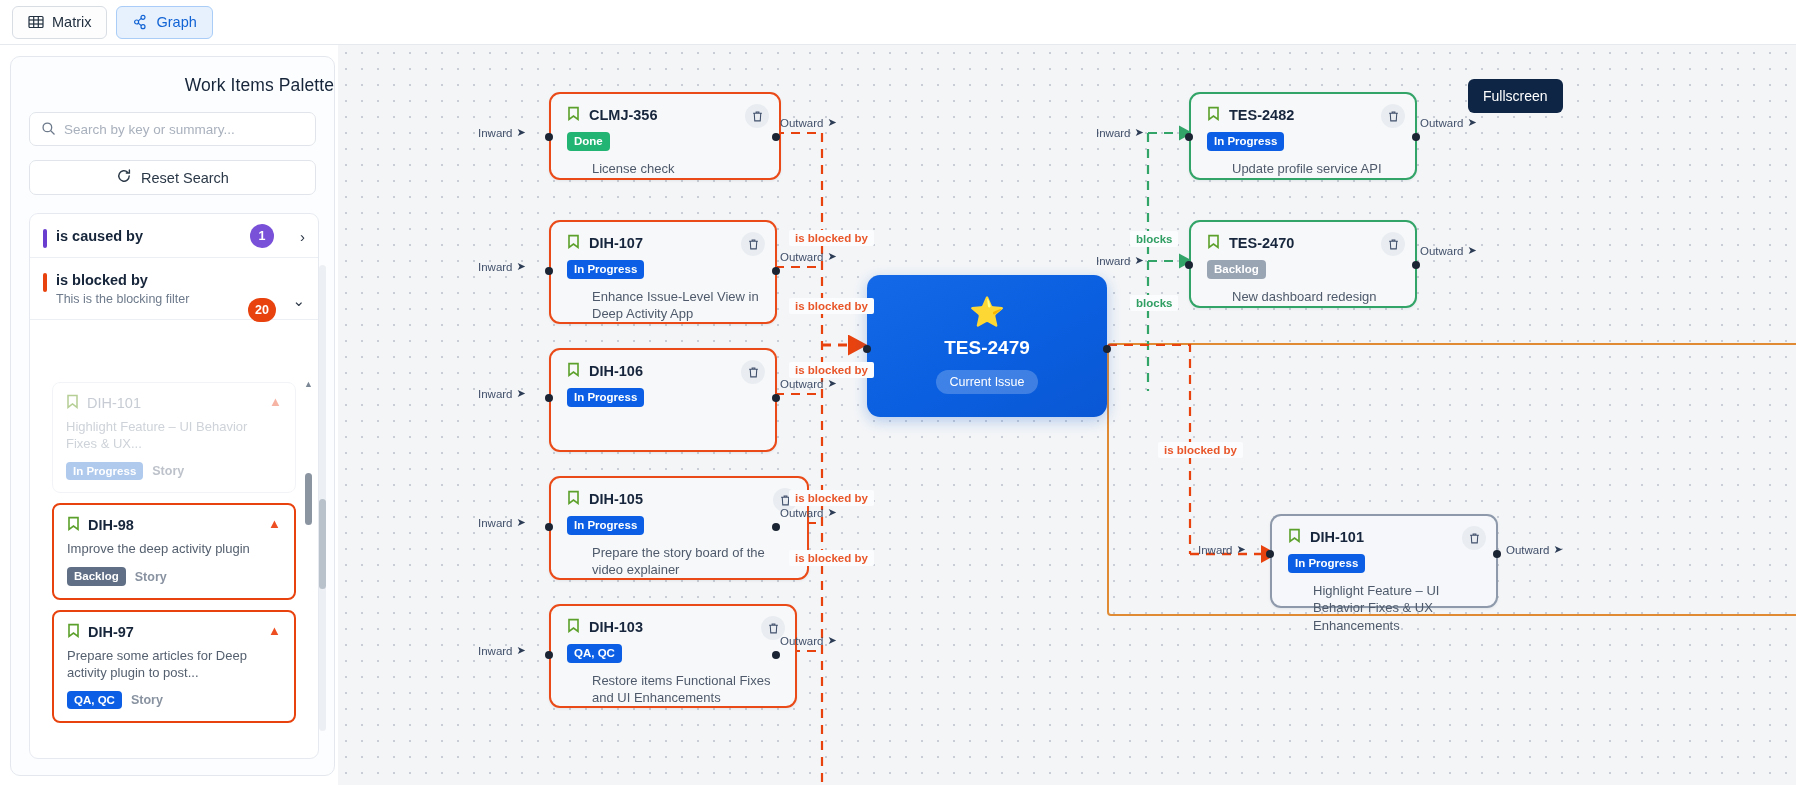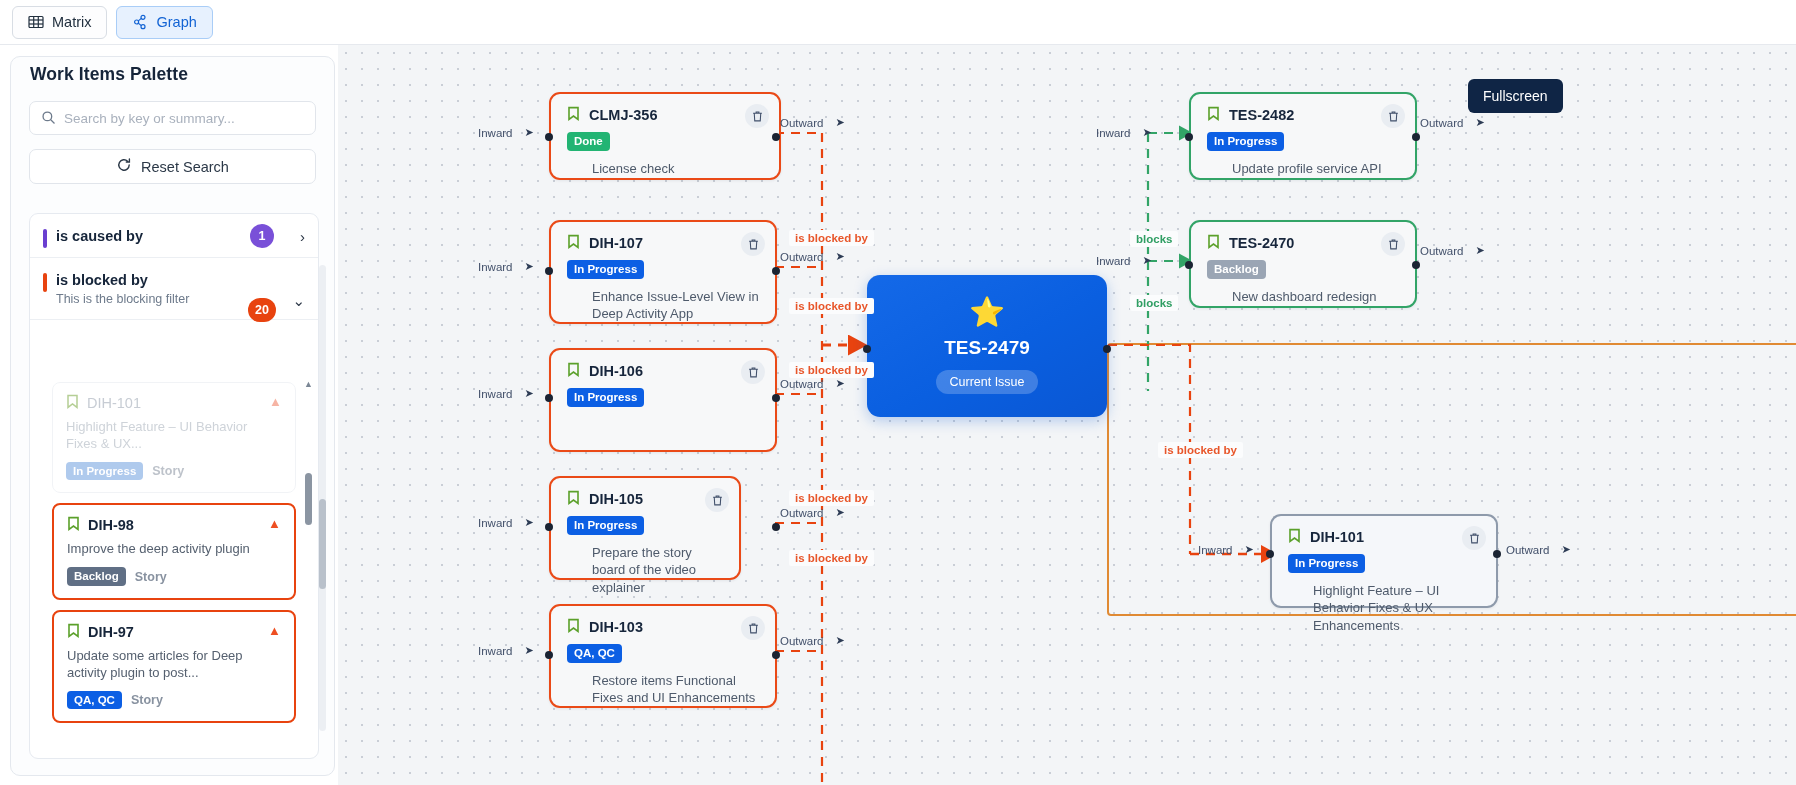--- a/index.html
+++ b/index.html
@@ -30,22 +30,22 @@
   .tabbtn svg { display: block; }
 
   
   .palette {
     position: absolute; left: 10px; top: 56px;
     width: 325px; height: 720px;
     background: #fcfdfe; border: 1px solid #e4e8ee; border-radius: 10px;
     overflow: hidden;
   }
   .palette-title {
-    font-size: 17.5px; font-weight: 700; color: #16253a;
-    margin: 7px 0 0 19px; letter-spacing: .1px;
+    font-size: 17.5px; font-weight: 400; color: #16253a;
+    margin: 18px 0 0 19px; letter-spacing: .1px; text-align: right;
   }
   .search-wrap {
     margin: 16px 18px 0 18px; height: 34px; position: relative;
     border: 1px solid #e1e5eb; border-radius: 7px; background: #fff;
     display: flex; align-items: center; padding-left: 34px;
   }
   .search-wrap .mag { position: absolute; left: 11px; top: 8px; }
   .search-wrap input {
     border: 0; outline: 0; width: 100%; font-size: 13.5px;
     color: #4a5566; font-family: inherit; background: transparent;
@@ -192,21 +192,21 @@
     position: absolute; background: #fbfcfd; padding: 2px 6px;
     font-size: 11.5px; font-weight: 600; z-index: 15; white-space: nowrap;
     border-radius: 2px;
   }
   .elabel.red { color: #e8562a; }
   .elabel.green { color: #2f9e63; }
 
   
   .port {
     position: absolute; font-size: 11.5px; color: #42506a; z-index: 16;
-    display: flex; align-items: center; gap: 12px; white-space: nowrap;
+    display: flex; align-items: center; gap: 4px; white-space: nowrap;
   }
   .port .ar { color: #2d3c55; font-size: 11px; }
 
   svg.edges { position: absolute; left:0; top:0; width: 100%; height: 100%; z-index: 5; }
 </style>
 </head>
 <body>
 
 <div class="tabbar">
   <button class="tabbtn">
@@ -313,21 +313,21 @@
       <div class="icard sel">
         <div class="ck">
           <span>
             <svg width="13" height="15" viewBox="0 0 13 15" fill="none" stroke="#5ba02a" stroke-width="1.6">
                 <path d="M2 1.6h9v11.8L6.5 10 2 13.4z"></path>
               </svg>
           </span>
           <span>DIH-97</span>
         </div>
         <span class="up">▲ </span>
-        <div class="summ">Update some articles for Deep activity plugin to post...</div>
+        <div class="summ">Prepare some articles for Deep activity plugin to post...</div>
         <div class="meta">
           <span class="sbadge" style="background:#0c5fe4">QA, QC</span>
           <span class="type">Story</span>
         </div>
       </div>
     </div>
 
     <div class="track" style="top:165px; right:6px;">
       <span class="caret">▲</span>
       <span class="thumb"></span>
@@ -448,21 +448,21 @@
     <div class="handle" style="left:434px; top:333px;"></div>
     <div class="port" style="left:140px; top:326px;">
       <span>Inward</span>
       <span class="ar">➤</span>
     </div>
     <div class="port" style="left:442px; top:316px;">
       <span>Outward</span>
       <span class="ar">➤</span>
     </div>
 
-    <div class="node red" style="left:211px; top:415px; width:192px; height:104px;">
+    <div class="node red" style="left:211px; top:415px; width:260px; height:104px;">
       <div class="nk">
         <span><svg width="13" height="15" viewBox="0 0 13 15" fill="none" stroke="#5ba02a" stroke-width="1.6">
               <path d="M2 1.6h9v11.8L6.5 10 2 13.4z"></path>
             </svg></span>
         <span>DIH-105</span>
       </div>
       <span class="sbadge nbadge" style="background:#0c5fe4">In Progress</span>
       <div class="nsum">Prepare the story board of the video explainer</div>
       <span class="trash">
         <svg width="13" height="13" viewBox="0 0 16 16" fill="none" stroke="#41506b" stroke-width="1.3">
@@ -474,21 +474,21 @@
     <div class="handle" style="left:434px; top:462px;"></div>
     <div class="port" style="left:140px; top:455px;">
       <span>Inward</span>
       <span class="ar">➤</span>
     </div>
     <div class="port" style="left:442px; top:445px;">
       <span>Outward</span>
       <span class="ar">➤</span>
     </div>
 
-    <div class="node red" style="left:211px; top:543px; width:228px; height:104px;">
+    <div class="node red" style="left:211px; top:543px; width:248px; height:104px;">
       <div class="nk">
         <span><svg width="13" height="15" viewBox="0 0 13 15" fill="none" stroke="#5ba02a" stroke-width="1.6">
               <path d="M2 1.6h9v11.8L6.5 10 2 13.4z"></path>
             </svg></span>
         <span>DIH-103</span>
       </div>
       <span class="sbadge nbadge" style="background:#0c5fe4">QA, QC</span>
       <div class="nsum">Restore items Functional Fixes and UI Enhancements</div>
       <span class="trash">
         <svg width="13" height="13" viewBox="0 0 16 16" fill="none" stroke="#41506b" stroke-width="1.3">

